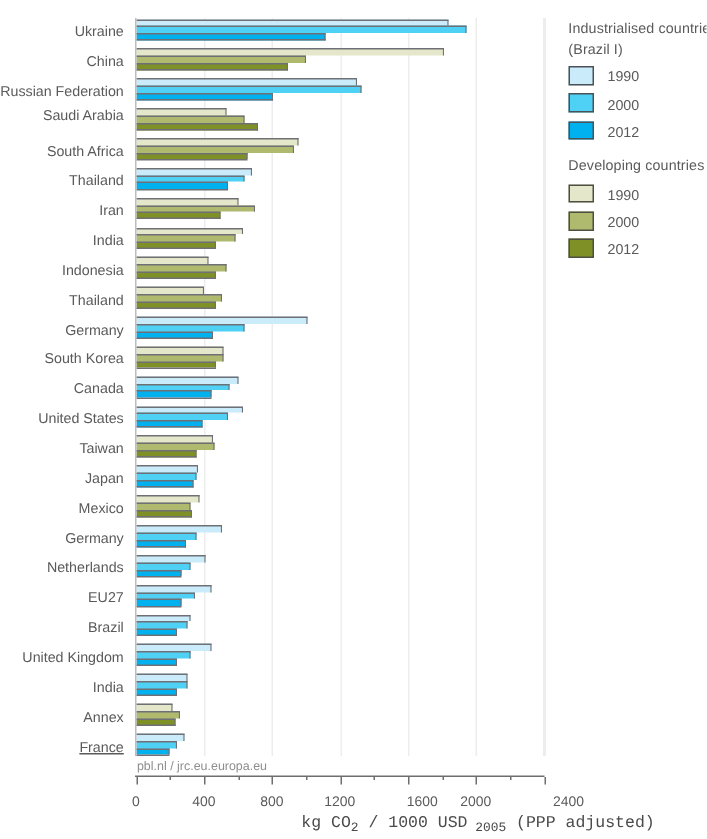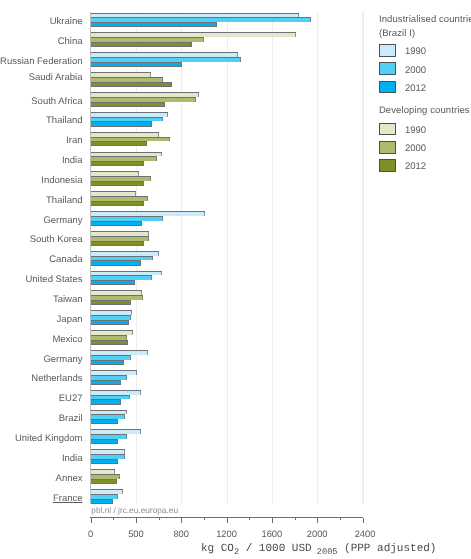--- a/index.html
+++ b/index.html
@@ -317,30 +317,30 @@
     <div class="cat" style="top: 371.4px;">Netherlands</div>
     <div class="cat" style="top: 391.25px;">EU27</div>
     <div class="cat" style="top: 411.1px;">Brazil</div>
     <div class="cat" style="top: 430.95px;">United Kingdom</div>
     <div class="cat" style="top: 450.8px;">India</div>
     <div class="cat" style="top: 470.65px;">Annex</div>
     <div class="cat" style="top: 490.5px; text-decoration: underline;">France</div>
     <div class="tick maj" style="left: 90.6px;"></div>
     <div class="xtl" style="left: 70.6px;">0</div>
     <div class="tick maj" style="left: 135.92px;"></div>
-    <div class="xtl" style="left: 115.92px;">500</div>
+    <div class="xtl" style="left: 115.92px;">400</div>
     <div class="tick maj" style="left: 181.23px;"></div>
     <div class="xtl" style="left: 161.23px;">800</div>
     <div class="tick maj" style="left: 226.55px;"></div>
     <div class="xtl" style="left: 206.55px;">1200</div>
     <div class="tick maj" style="left: 271.87px;"></div>
-    <div class="xtl" style="left: 251.87px;">1600</div>
+    <div class="xtl" style="left: 251.87px; text-align: right;">1600</div>
     <div class="tick maj" style="left: 317.18px;"></div>
     <div class="xtl" style="left: 297.18px;">2000</div>
     <div class="tick maj" style="left: 362.5px;"></div>
-    <div class="xtl" style="left: 345px;">2400</div>
+    <div class="xtl" style="left: 359px;">2400</div>
     <div class="tick min" style="left: 113.26px;"></div>
     <div class="tick min" style="left: 158.57px;"></div>
     <div class="tick min" style="left: 203.89px;"></div>
     <div class="tick min" style="left: 249.21px;"></div>
     <div class="tick min" style="left: 294.52px;"></div>
     <div class="tick min" style="left: 339.84px;"></div>
   </div>
 
 </body></html>

